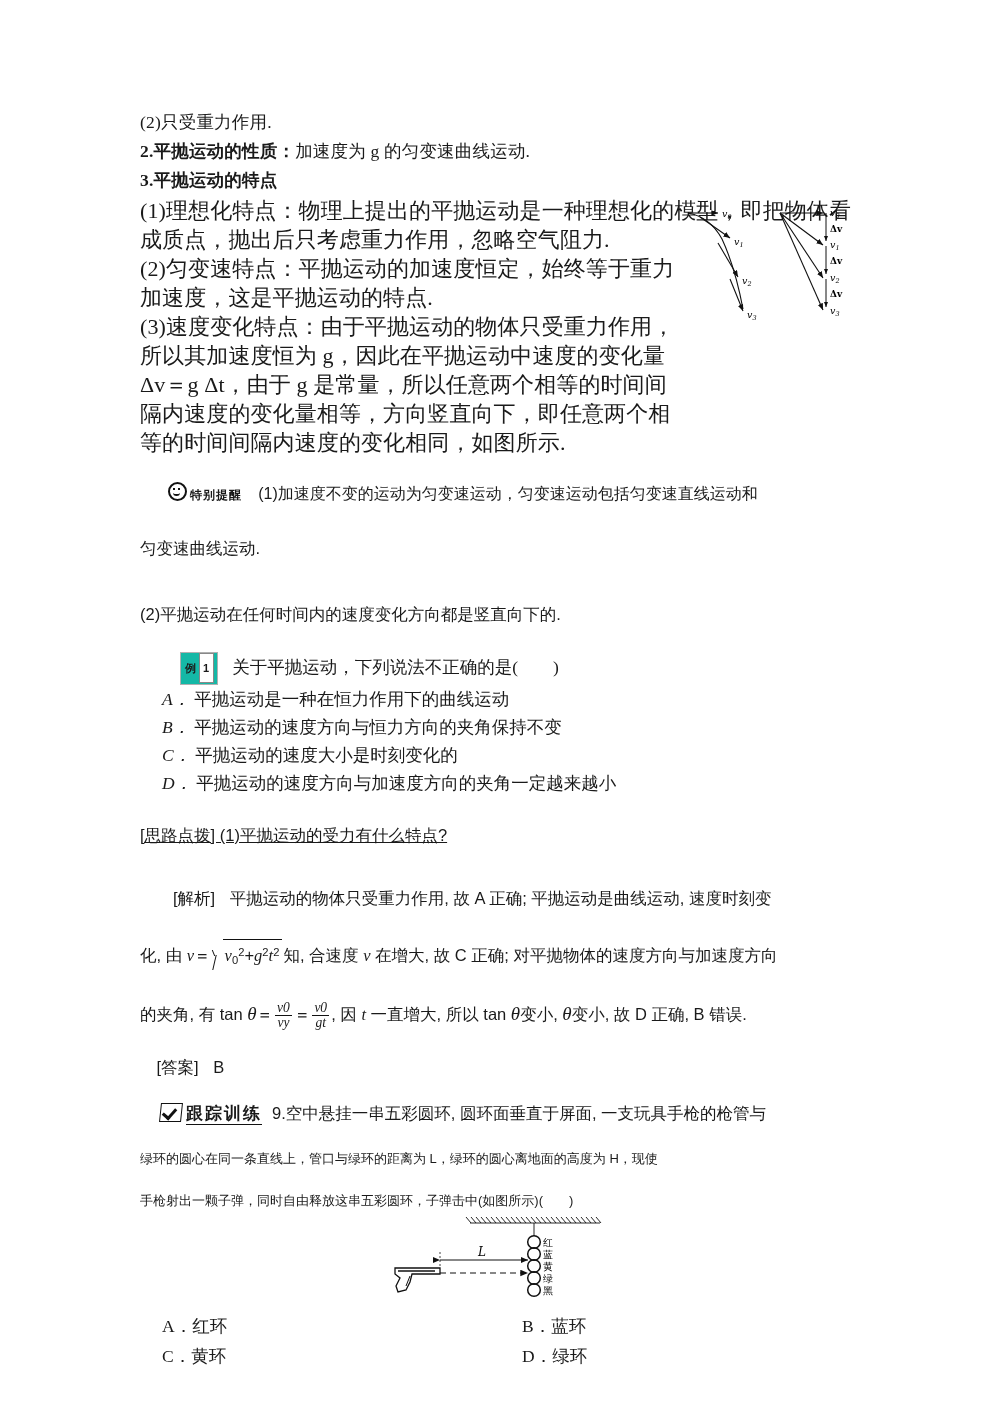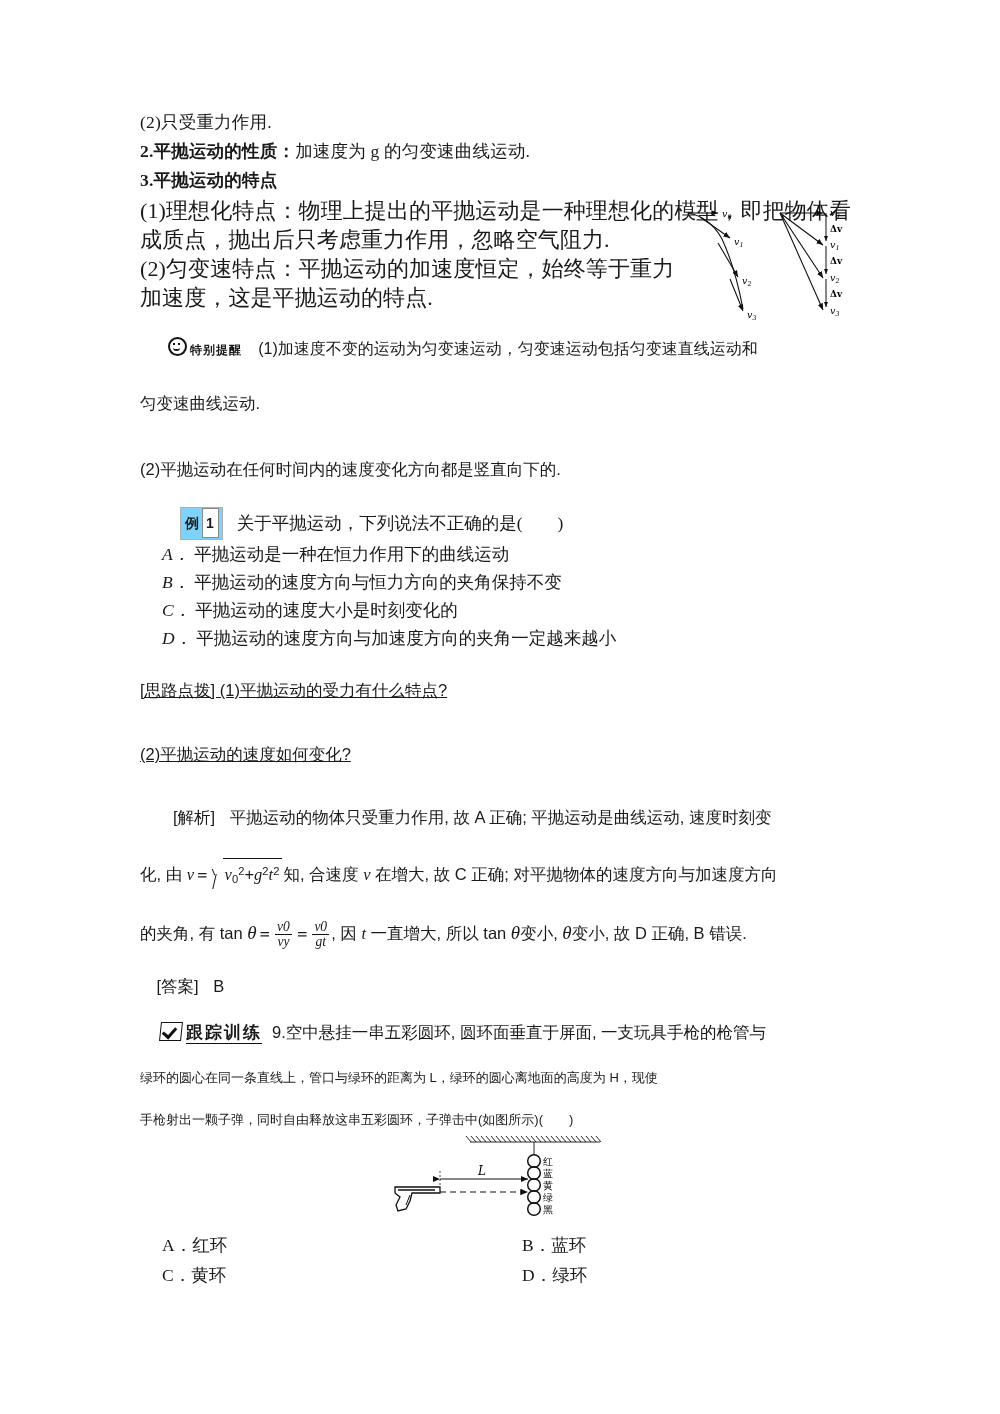--- a/index.html
+++ b/index.html
@@ -116,25 +116,25 @@
 
   
   .ex-block { margin-top: 26px; }
   .ex-head {
     font-size: 17.5px;
     line-height: 28px;
     white-space: nowrap;
   }
   .badge {
     display: inline-block;
-    background: #7dd3fc;
+    background: #14b8a6;
     border: 1px solid #b0b0b0;
     padding: 0px 3px 1px 4px;
     font-weight: bold;
-    font-size: 14px;
+    font-size: 11px;
     font-family: "Liberation Sans", sans-serif;
     letter-spacing: 1px;
     margin-right: 14px;
     vertical-align: 1px;
   }
   .badge .num {
     display: inline-block;
     background: #ffffff;
     border: 1px solid #888;
     padding: 0 3px;
@@ -303,20 +303,21 @@
       </div>
       <div class="line bold">3.平抛运动的特点</div>
     </div>
 
     <div class="feat-wrap">
 
       <div class="para" style="width:730px;">(1)理想化特点：物理上提出的平抛运动是一种理想化的模型，即把物体看成质点，抛出后只考虑重力作用，忽略空气阻力.</div>
 
       <div class="feat-text">
         <div class="para">(2)匀变速特点：平抛运动的加速度恒定，始终等于重力加速度，这是平抛运动的特点.</div>
+        <div class="para">(3)速度变化特点：由于平抛运动的物体只受重力作用，所以其加速度恒为 g，因此在平抛运动中速度的变化量 Δv＝g Δt，由于 g 是常量，所以任意两个相等的时间间隔内速度的变化量相等，方向竖直向下，即任意两个相等的时间间隔内速度的变化相同，如图所示.</div>
       </div>
 
       <div class="vec-figure">
         <svg width="200" height="140" viewBox="0 0 200 140">
           <defs>
             <marker id="ah" markerWidth="7" markerHeight="7" refX="6" refY="2.5" orient="auto">
               <path d="M0,0 L6,2.5 L0,5 z" fill="#111"></path>
             </marker>
             <marker id="ahs" markerWidth="6" markerHeight="6" refX="5" refY="2" orient="auto">
               <path d="M0,0 L5,2 L0,4 z" fill="#111"></path>
@@ -378,21 +379,20 @@
       <div class="opt" style="padding-left:22px;">
         <span class="lab">C．</span><span>平抛运动的速度大小是时刻变化的</span>
       </div>
       <div class="opt" style="padding-left:22px;">
         <span class="lab">D．</span><span>平抛运动的速度方向与加速度方向的夹角一定越来越小</span>
       </div>
     </div>
 
     <div class="hint-block">
       <div class="hint-line">[思路点拨] (1)平抛运动的受力有什么特点?</div>
-      <div class="hint-line2">(2)平抛运动的速度如何变化?</div>
     </div>
 
     <div class="ana-block">
       <div class="ana-line l1">
         <span>[解析]</span>
         <span style="margin-left:10px;">平抛运动的物体只受重力作用, 故 A 正确; 平抛运动是曲线运动, 速度时刻变</span>
       </div>
 
       <div class="ana-line l2">
         <span>化, 由 </span><span class="it">v</span><span>＝</span><span class="sqrt"><span class="rad"><span class="it">v</span><sub>0</sub><sup>2</sup><span>+</span><span class="it">g</span><sup>2</sup><span class="it">t</span><sup>2</sup></span></span><span>知, 合速度 </span><span class="it">v</span><span> 在增大, 故 C 正确; 对平抛物体的速度方向与加速度方向</span>

